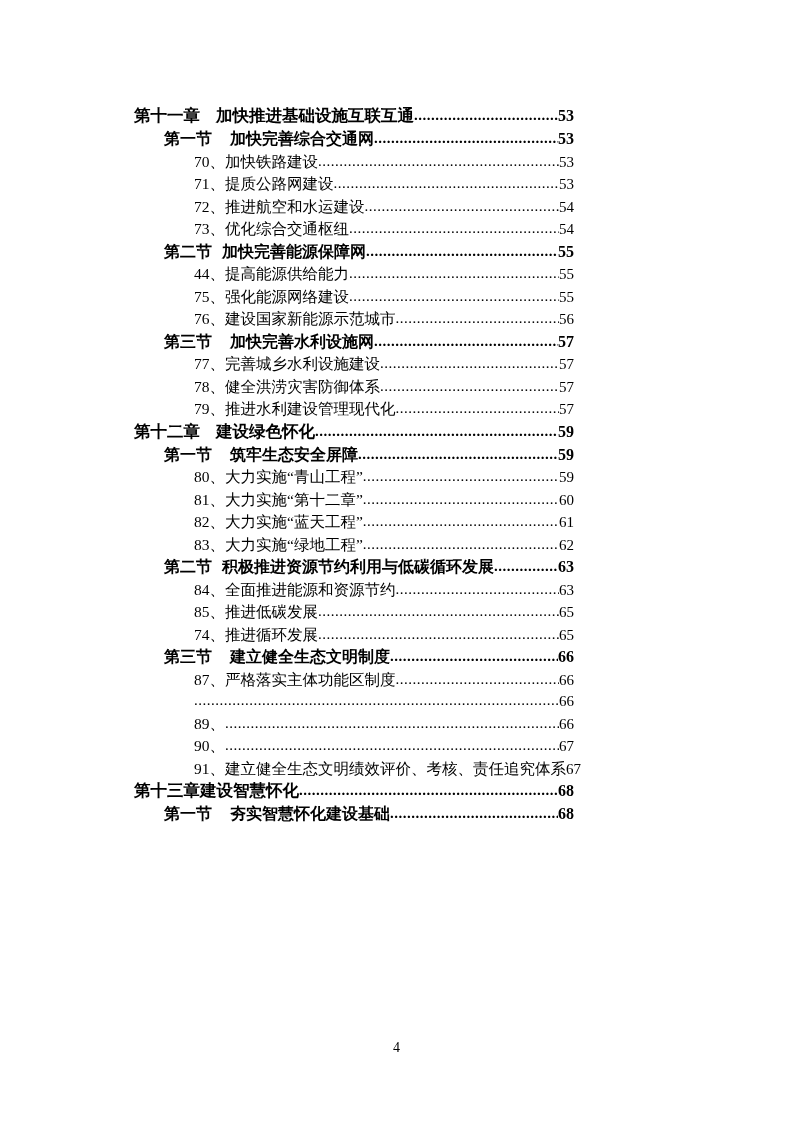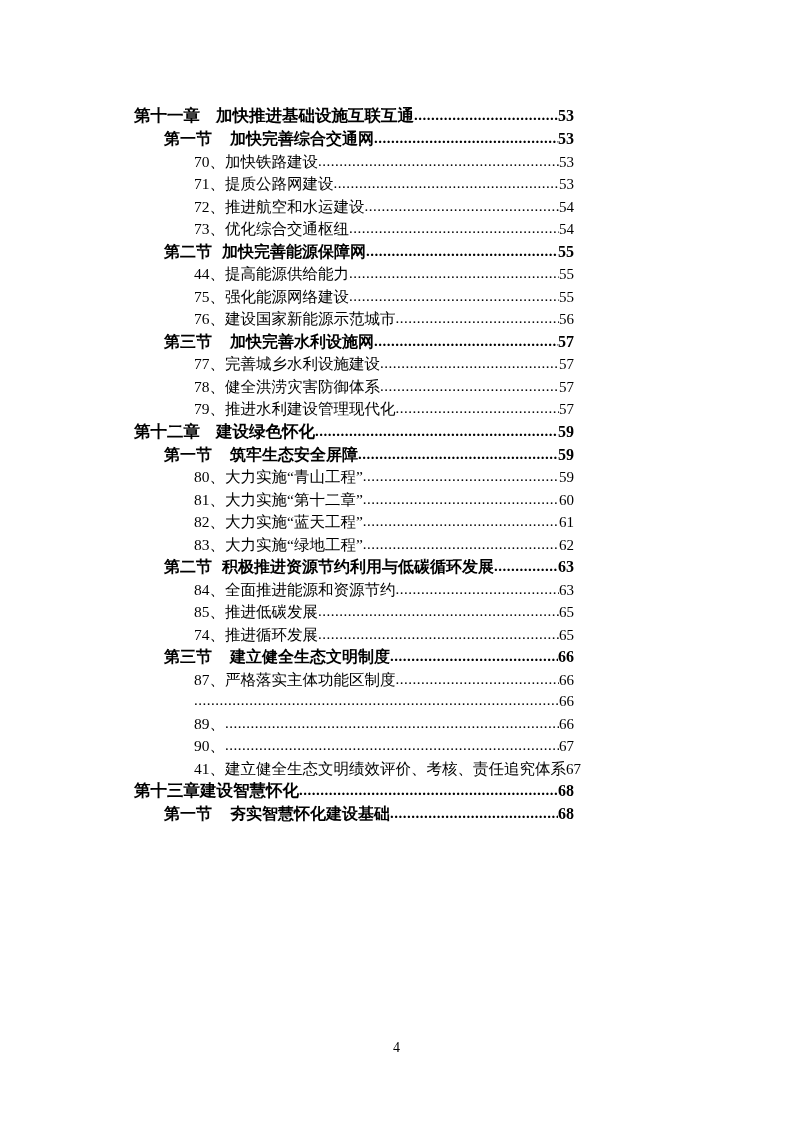--- a/index.html
+++ b/index.html
@@ -329,21 +329,21 @@
       </div>
       <div class="toc-row lvl-item">
         <span class="toc-label">
           <span class="num">90、</span>
         </span>
         <span class="dots"></span>
         <span class="toc-page">67</span>
       </div>
       <div class="toc-row lvl-item">
         <span class="toc-label">
-          <span class="num">41、</span>
+          <span class="num">91、</span>
           <span class="title">建立健全生态文明绩效评价、考核、责任追究体系</span>
         </span>
         <span class="dots"></span>
         <span class="toc-page">67</span>
       </div>
       <div class="toc-row lvl-chapter">
         <span class="toc-label">
           <span class="num">第十三章</span>
           <span class="gap-wide"></span>
           <span class="title">建设智慧怀化</span>

